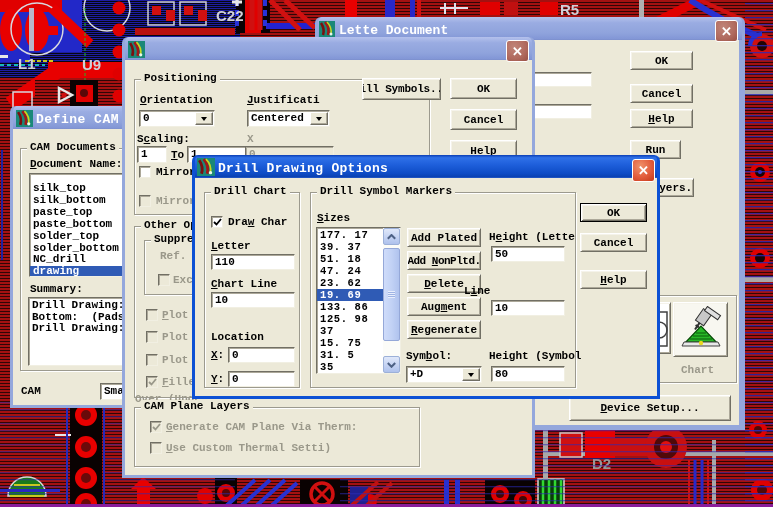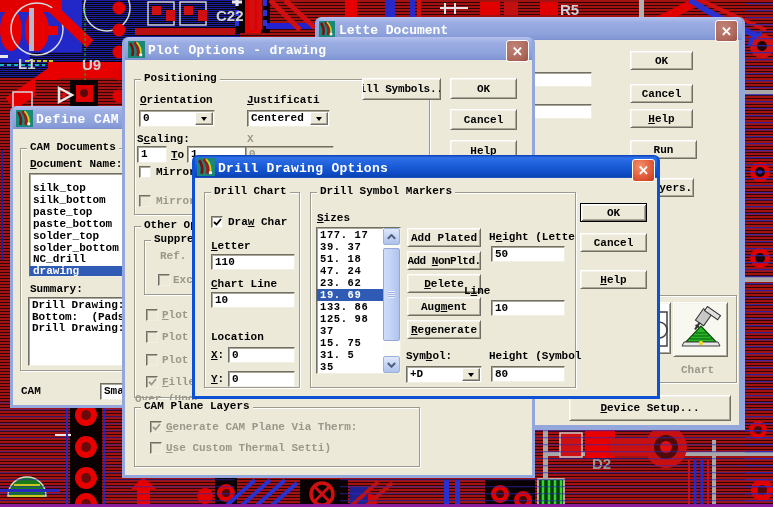--- a/index.html
+++ b/index.html
@@ -234,21 +234,21 @@
   <circle cx="12" cy="13" r="1.5" fill="#e8f8e8"></circle>
  </svg>
  <div class="a" style="left:24px;top:6px;color:#fff;font-weight:bold;font-size:13px">Lette Document</div>
 </div>
 
 <div class="edit" style="left:520px;top:72px;width:72px;height:15px"></div>
 <div class="edit" style="left:520px;top:104px;width:72px;height:15px"></div>
 <div class="btn" style="left:630px;top:51px;width:63px;height:19px">OK</div>
 <div class="btn" style="left:630px;top:84px;width:63px;height:19px">Cancel</div>
 <div class="btn" style="left:630px;top:109px;width:63px;height:19px"><u>H</u>elp</div>
-<div class="btn" style="left:630px;top:140px;width:67px;height:19px">Run</div>
+<div class="btn" style="left:630px;top:140px;width:51px;height:19px">Run</div>
 <div class="btn" style="left:630px;top:178px;width:64px;height:19px">
       <span style="margin-left:34px">yers..</span>
     </div>
 <div class="grp" style="left:545px;top:295px;width:192px;height:88px"></div>
 <div class="btn" style="left:641px;top:302px;width:30px;height:52px;background:#fff">
       <svg width="26" height="40" viewBox="0 0 26 40">
         <circle cx="16" cy="22" r="8" fill="none" stroke="#404040" stroke-width="1.5"></circle>
         <rect x="2" y="4" width="22" height="34" fill="none" stroke="#404040" stroke-width="1.5"></rect>
       </svg>
     </div>
@@ -301,21 +301,20 @@
  <div class="tb tbi"></div>
  <div class="body" style="left:3px;top:23px;right:3px;bottom:3px"></div>
  <div class="xb xbi" style="right:6px;top:3px">✕</div>
  <svg class="a" style="left:6px;top:4px" width="17" height="17" viewBox="0 0 16 16">
   <rect width="16" height="16" fill="#1a8878"></rect>
   <path d="M2 2 Q6 8 4 14" stroke="#7a1010" stroke-width="2.5" fill="none"></path>
   <path d="M6 1 Q11 7 9 14" stroke="#a01818" stroke-width="2.5" fill="none"></path>
   <path d="M8 1 Q13 6 12 13" stroke="#c8d820" stroke-width="1.5" fill="none"></path>
   <circle cx="12" cy="13" r="1.5" fill="#e8f8e8"></circle>
  </svg>
- <div class="a" style="left:26px;top:6px;color:#fff;font-weight:bold;font-size:13px;letter-spacing:.3px">Plot Options - drawing</div>
 </div>
 <div class="grp" style="left:134px;top:79px;width:296px;height:136px">
       <b>Positioning</b>
     </div>
 <div class="lb" style="left:140px;top:94px"><u>O</u>rientation</div>
 <div class="combo" style="left:139px;top:110px;width:76px;height:17px">0<span class="da"></span></div>
 <div class="lb" style="left:247px;top:94px"><u>J</u>ustificati</div>
 <div class="combo" style="left:247px;top:110px;width:83px;height:17px">Centered<span class="da"></span></div>
 <div class="lb" style="left:137px;top:133px">S<u>c</u>aling:</div>
 <div class="edit" style="left:137px;top:146px;width:30px;height:17px">1</div>

